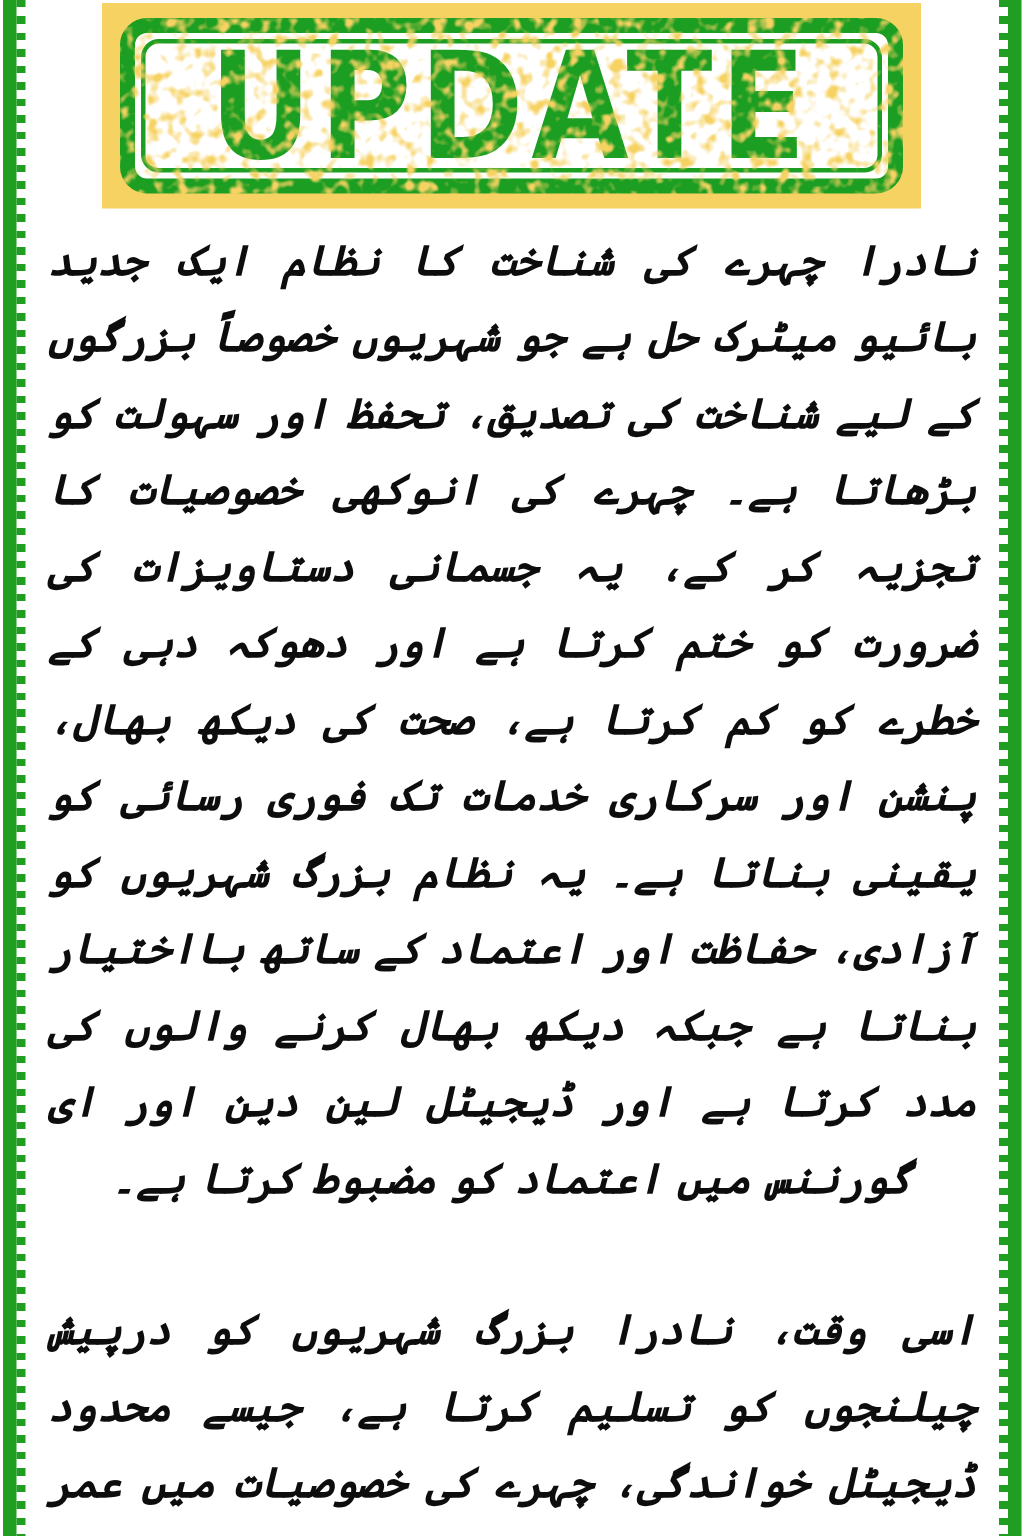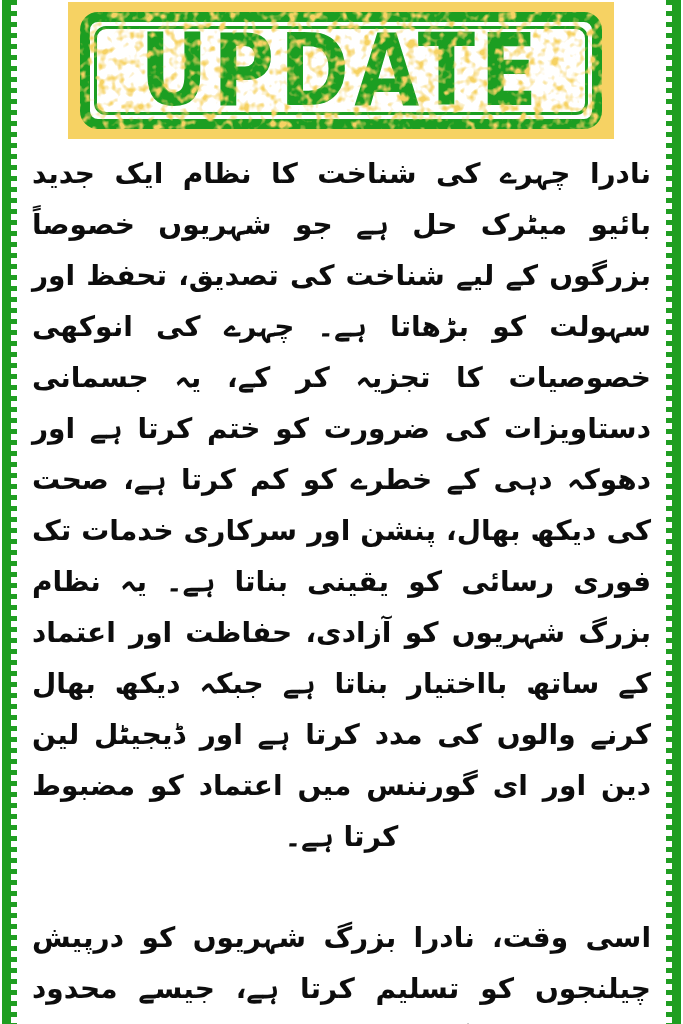--- a/index.html
+++ b/index.html
@@ -81,20 +81,21 @@
     unicode-bidi:embed;
     color:var(--ink);
     font-family:"DejaVu Sans",sans-serif;
     font-weight:bold;
     font-size:28px;
     line-height:51px;
   }
   .para{
     text-align:justify;
     text-align-last:center;
+    font-style:italic;
   }
   .para + .para{
     margin-top:50px;
   }
 </style>
 </head>
 <body>
 
 <svg width="0" height="0" style="position:absolute" aria-hidden="true">
   <defs>

